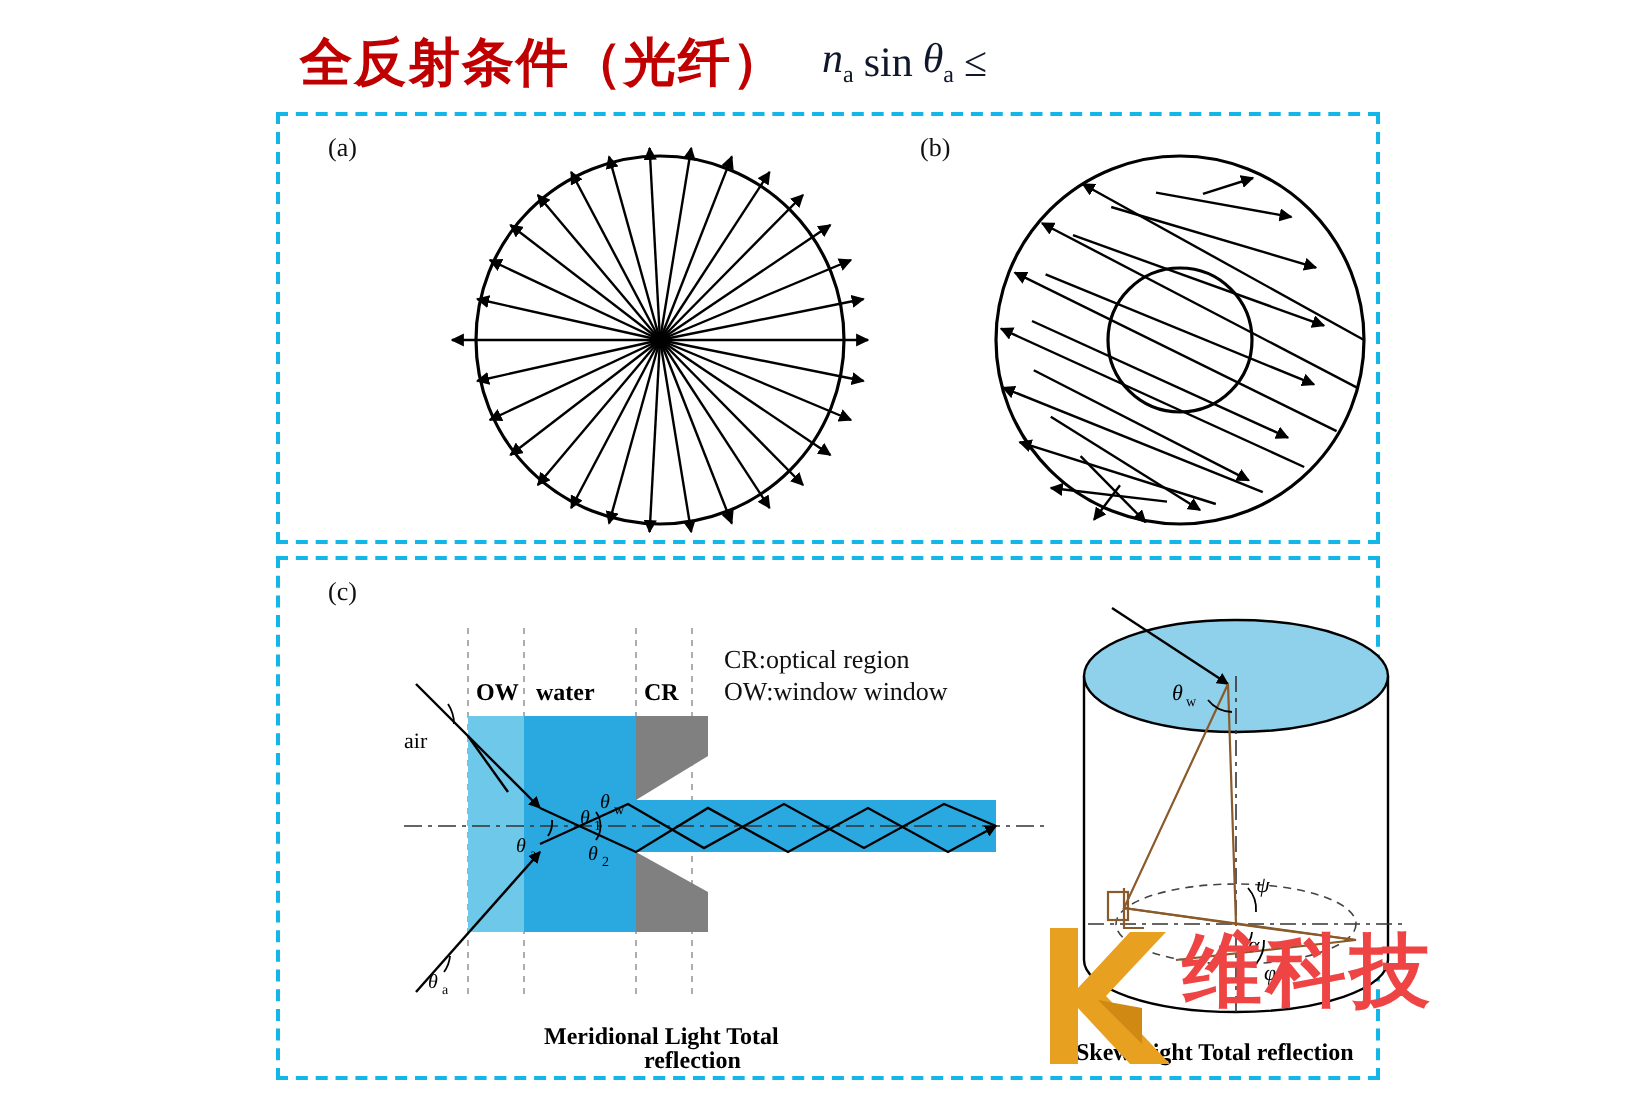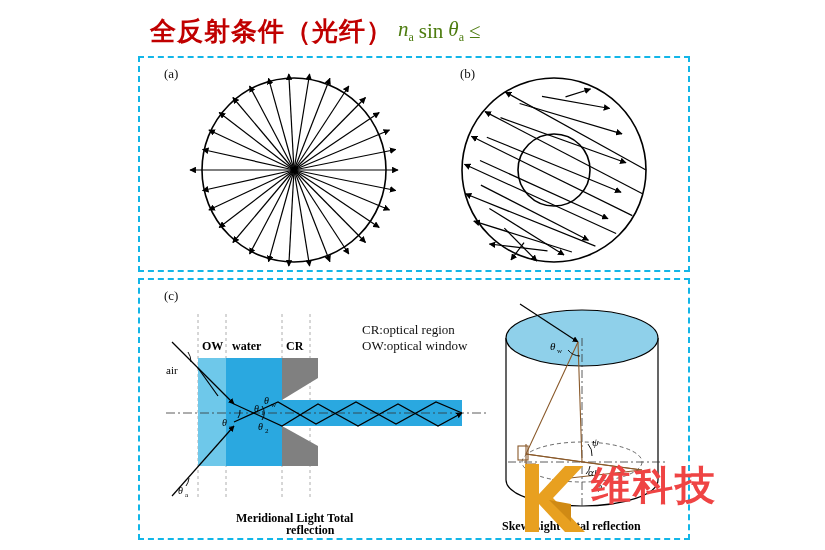--- a/index.html
+++ b/index.html
@@ -22,34 +22,34 @@
 
   
   .header {
     position: absolute;
     left: 150px;
     top: 8px;
     width: 640px;
     height: 46px;
     display: flex;
     align-items: center;
-    gap: 5px;
+    gap: 18px;
   }
   .title-cn {
     font-family: "Liberation Sans", sans-serif;
     font-weight: bold;
     font-size: 26px;
     color: #c00000;
     letter-spacing: 1px;
     white-space: nowrap;
   }
   .formula {
     font-family: "Liberation Serif", serif;
     font-size: 21px;
-    color: #4d7c0f;
+    color: #0f172a;
     display: flex;
     align-items: center;
     gap: 5px;
     white-space: nowrap;
   }
   .formula .ital { font-style: italic; }
   .sub { font-size: 12px; vertical-align: sub; font-style: normal; }
   .sup { font-size: 12px; vertical-align: super; font-style: normal; }
   .rad {
     display: inline-flex;
@@ -74,21 +74,21 @@
   #panel-bottom { left: 138px; top: 278px; width: 552px; height: 262px; }
 
   .panel-tag {
     position: absolute;
     font-family: "Liberation Serif", serif;
     font-size: 13px;
     color: #111;
   }
 
   svg { display: block; }
-  .fig { position: absolute; }
+  .fig { position: absolute; margin-left: 36px; }
 
   
   .watermark {
     position: absolute;
     right: 18px;
     bottom: 8px;
     width: 290px;
     height: 86px;
   }
   .wm-cn {
@@ -277,21 +277,21 @@
         <text x="107" y="133" font-family="Liberation Serif, serif" font-size="7" fill="#000">2</text>
         <text x="20" y="194" font-family="Liberation Serif, serif" font-size="10" font-style="italic" fill="#000">θ</text>
         <text x="27" y="197" font-family="Liberation Serif, serif" font-size="7" fill="#000">a</text>
 
         <text x="78" y="222" font-family="Liberation Serif, serif" font-size="12" font-weight="bold" fill="#000">Meridional Light Total</text>
         <text x="128" y="234" font-family="Liberation Serif, serif" font-size="12" font-weight="bold" fill="#000">reflection</text>
       </svg>
     </div>
 
     <div class="panel-tag" style="left:222px; top:42px;">CR:optical region</div>
-    <div class="panel-tag" style="left:222px; top:58px;">OW:optical window</div>
+    <div class="panel-tag" style="left:222px; top:58px;">OW:window window</div>
 
     <div class="fig" style="left:352px; top:14px;">
       <svg width="190" height="244" viewBox="0 0 190 244">
         <defs>
           <marker id="arrD" viewBox="0 0 10 10" refX="9" refY="5" markerWidth="5" markerHeight="5" orient="auto-start-reverse">
             <path d="M 0 0 L 10 5 L 0 10 z" fill="#000"></path>
           </marker>
         </defs>
 
         <path d="M 14 44 L 14 186 A 76 26 0 0 0 166 186 L 166 44" fill="#ffffff" stroke="#000" stroke-width="1.2"></path>

